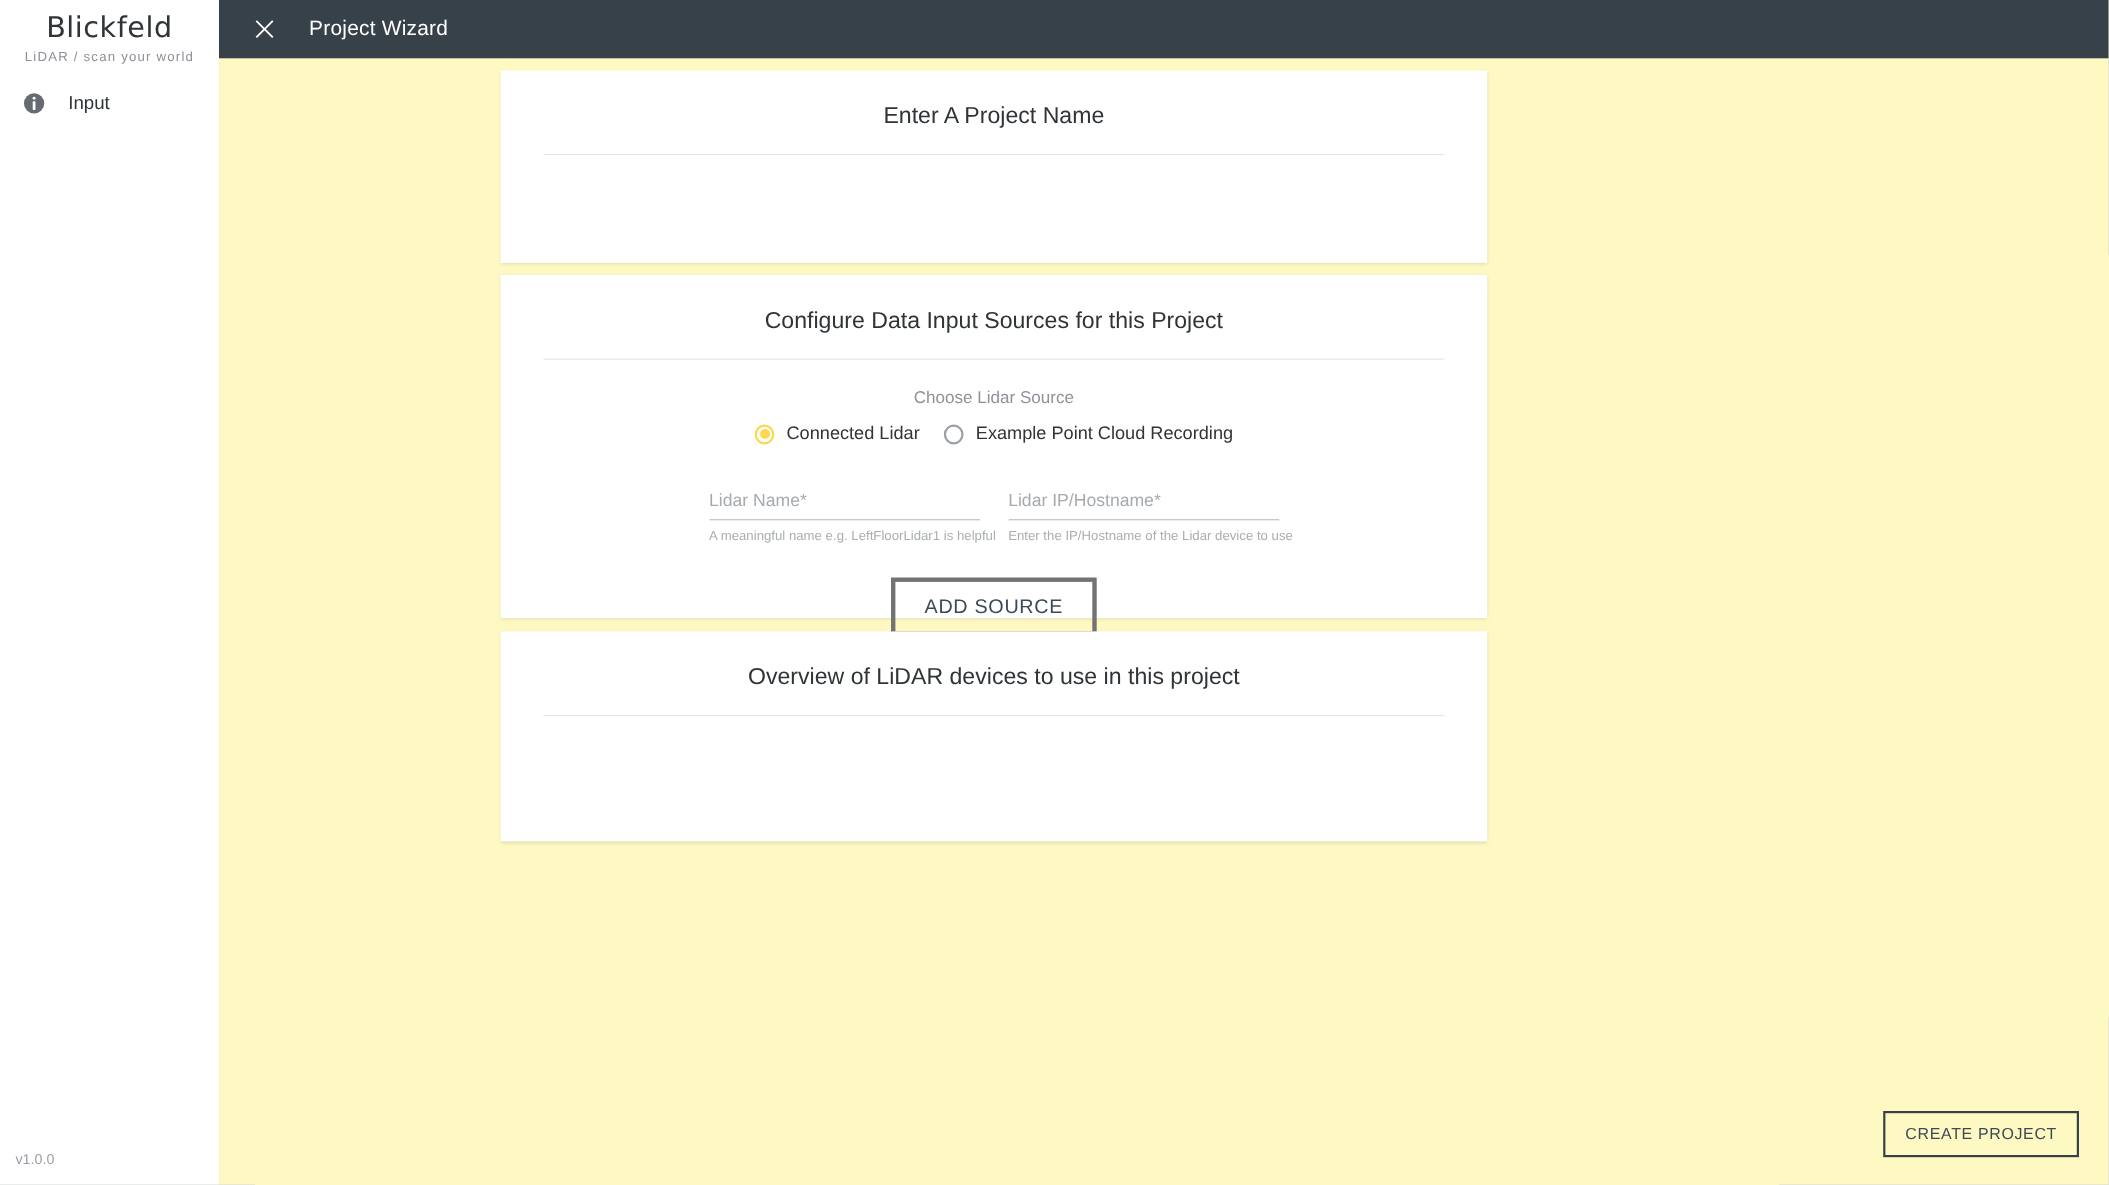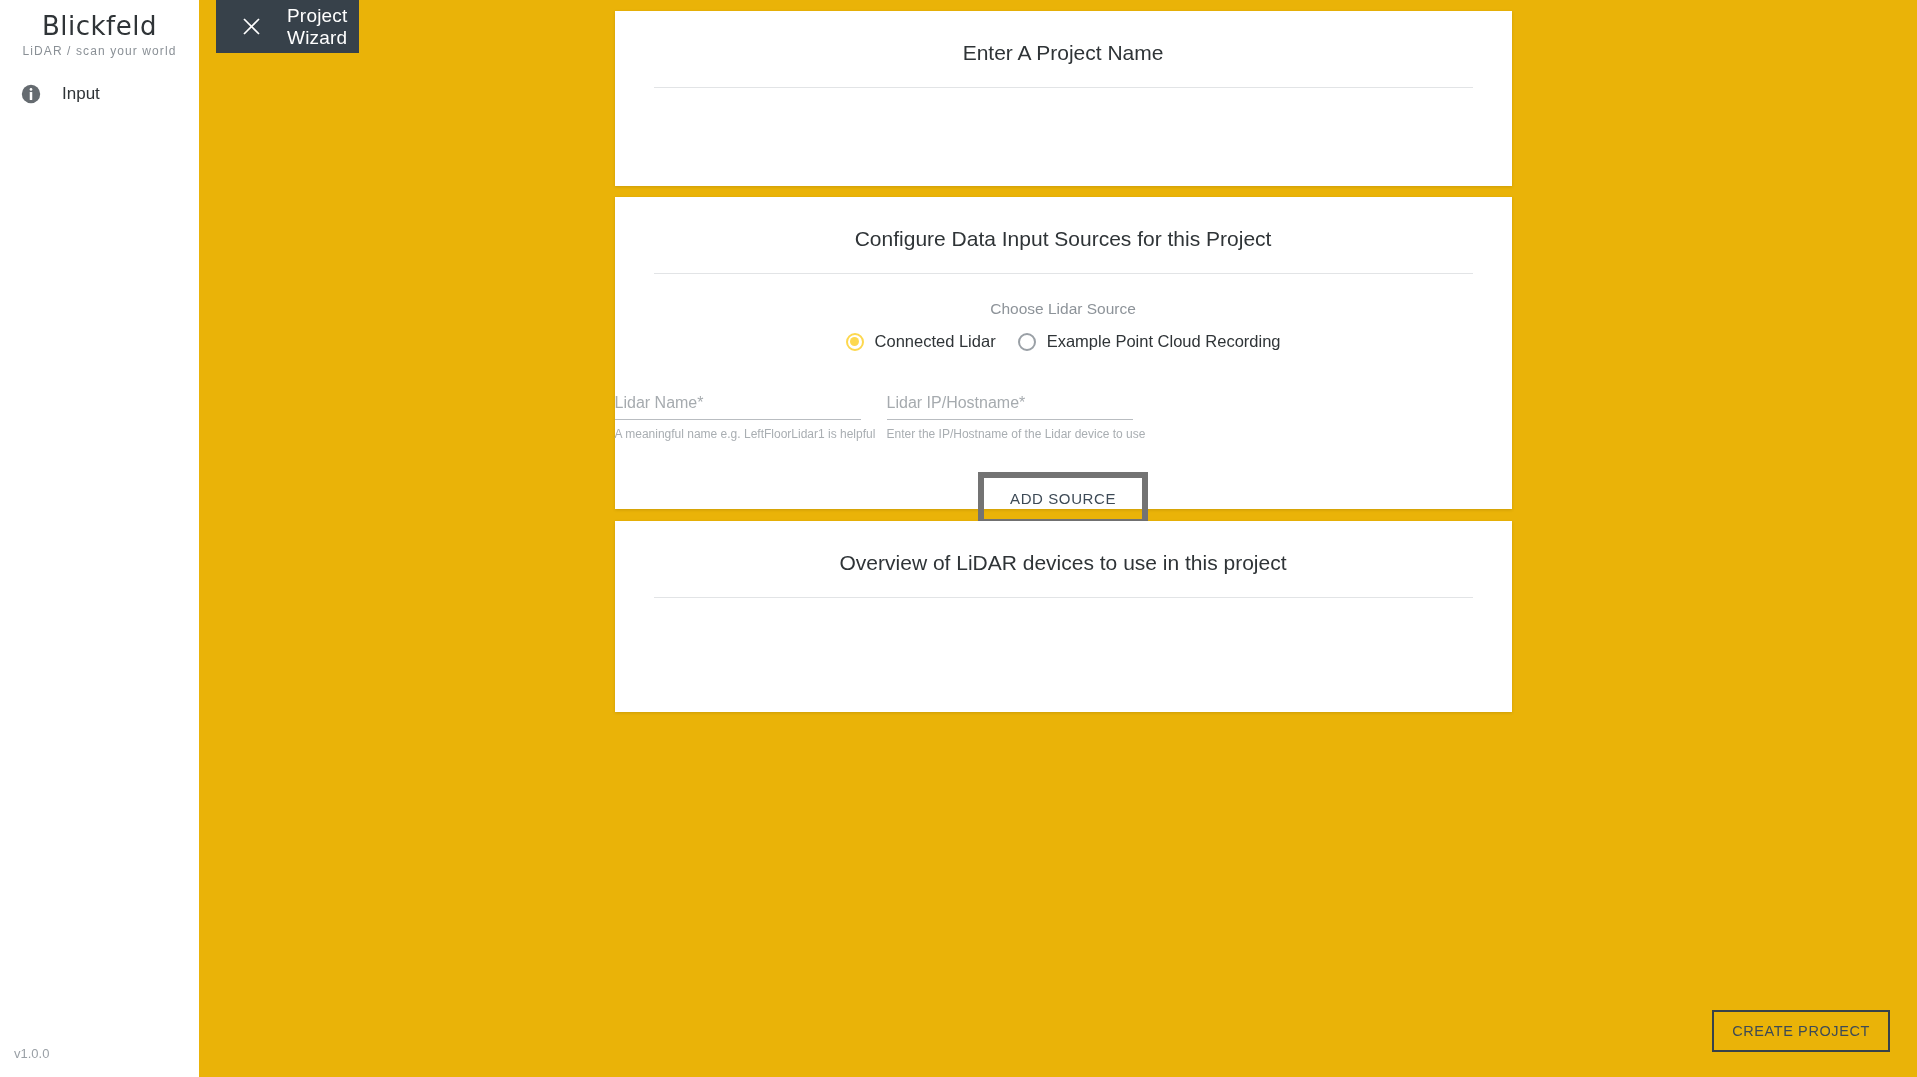--- a/index.html
+++ b/index.html
@@ -66,24 +66,23 @@
   .nav-ico svg { display: block; }
   .version {
     position: absolute; left: 14px; bottom: 16px;
     font-size: 13px; color: #9aa0a6;
   }
 
   
   .main {
     flex: 1 1 auto;
     height: 100%;
-    display: flex; flex-direction: row;
-    background: #eab308;
-    position: relative;
-    padding-left: 17px;
+    display: flex; flex-direction: column;
+    background: #fef9c3;
+    position: relative;
   }
   .topbar {
     height: 53px;
     background: #37414a;
     display: flex; align-items: center;
     padding-left: 26px;
     flex: 0 0 53px;
     color: #ffffff;
   }
   .close-btn {
@@ -177,33 +176,33 @@
     flex: 0 0 18px;
   }
   .radio-opt.selected .radio-mark { border-color: #fdd84f; }
   .radio-opt.selected .radio-mark::after {
     content: ""; width: 9px; height: 9px; border-radius: 50%;
     background: #fdd84f;
   }
   .radio-text { font-size: 16.5px; color: #2f3437; }
 
   .lidar-fields {
-    display: flex; 
+    display: flex; justify-content: center;
     gap: 26px;
     margin-top: 42px;
   }
   .lidar-fields .field { width: 246px; }
 
   .btn-row { display: flex; justify-content: center; margin-top: 31px; }
   .btn-outline {
-    border: 6px solid #737373;
+    border: 4px solid #737373;
     background: transparent;
     color: #3d4a56;
     font-family: "Liberation Sans", sans-serif;
-    font-size: 15px;
+    font-size: 18px;
     letter-spacing: .6px;
     padding: 12px 26px;
     cursor: pointer;
   }
 
   
   #card-overview { top: 521px; height: 191px; }
   .dev-row {
     display: flex; align-items: center;
     margin: 0 26px;

